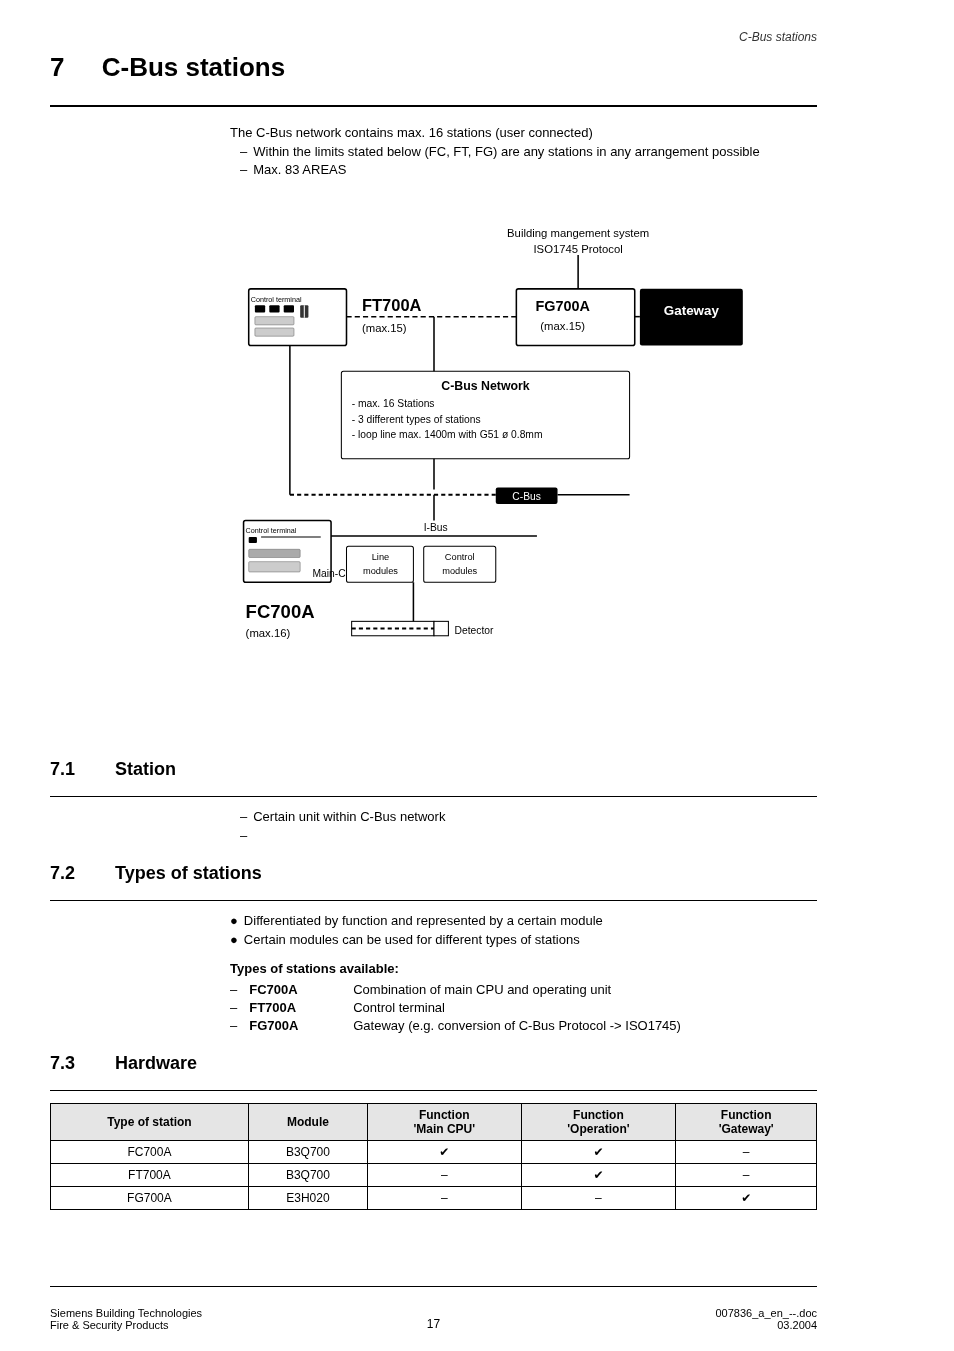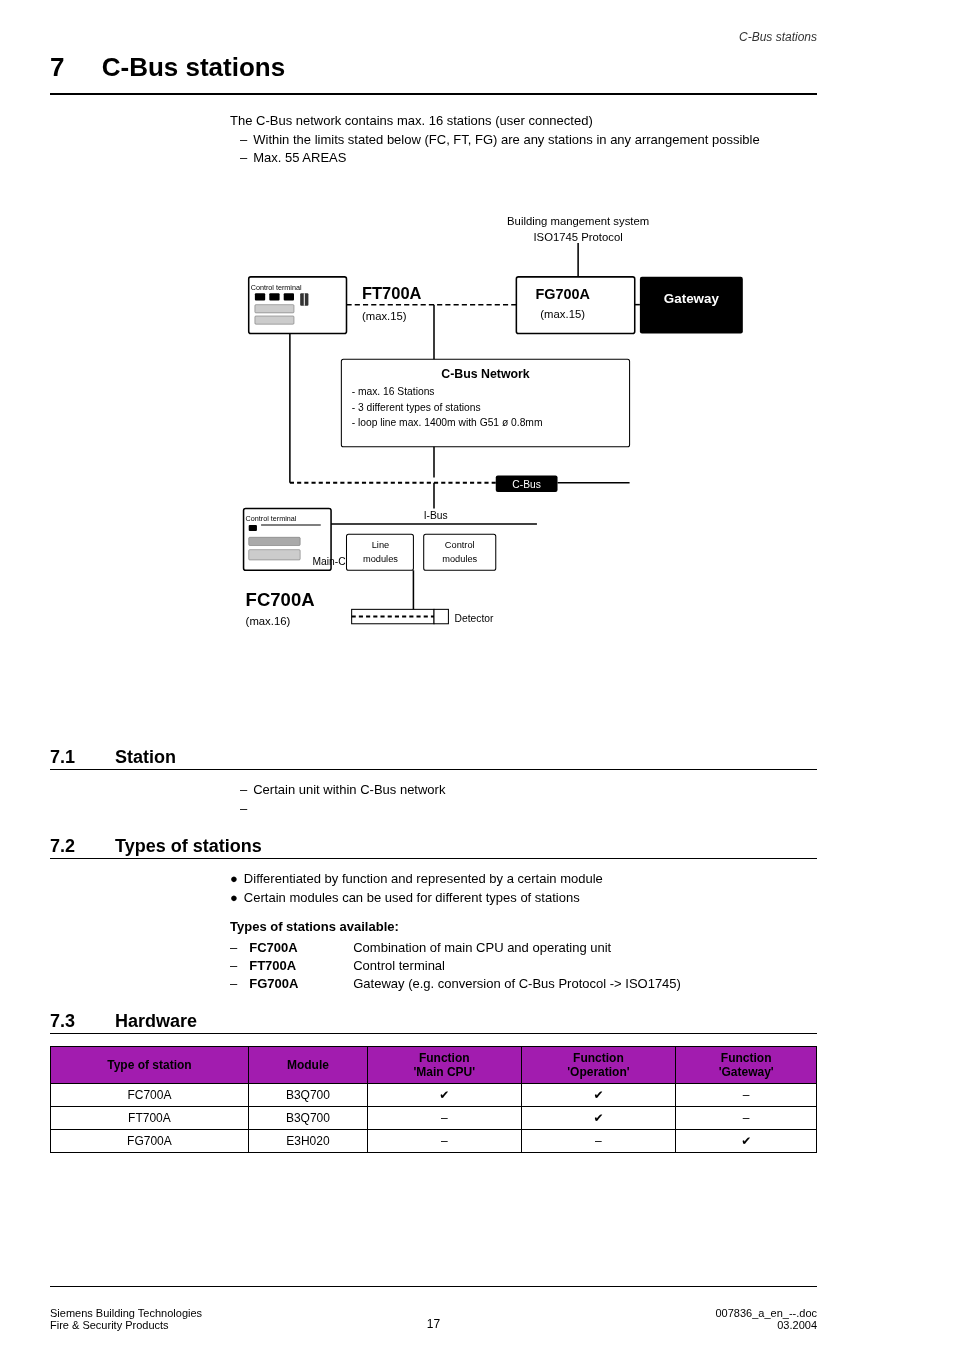--- a/index.html
+++ b/index.html
@@ -22,21 +22,21 @@
       text-align: right;
       font-style: italic;
       font-size: 12px;
       margin-bottom: 8px;
       color: #333;
     }
     .chapter-title {
       font-size: 26px;
       font-weight: bold;
       border-bottom: 2px solid #000;
-      padding-bottom: 10px;
+      padding-bottom: 22px;
       margin-bottom: 18px;
     }
     .chapter-num {
       margin-right: 30px;
     }
     .intro-section {
       margin-left: 180px;
       margin-bottom: 32px;
     }
     .intro-section p {
@@ -56,21 +56,21 @@
       width: 700px;
       margin: 0 auto 30px auto;
       height: 520px;
     }
 
     
     .section-title {
       font-size: 18px;
       font-weight: bold;
       border-bottom: 1px solid #000;
-      padding-bottom: 1px;
+      padding-bottom: 16px;
       margin-bottom: 12px;
       display: flex;
       align-items: center;
       gap: 20px;
     }
     .section-num { margin-right: 20px; }
     .section-content {
       margin-left: 180px;
       margin-bottom: 20px;
     }
@@ -91,21 +91,21 @@
       width: 100%;
       font-size: 12px;
     }
     table th, table td {
       border: 1px solid #000;
       padding: 4px 8px;
       text-align: center;
     }
     table th {
       font-weight: bold;
-      background: #a21caf;
+      background: #e5e5e5;
     }
 
     
     .footer {
       position: absolute;
       bottom: 20px;
       left: 50px;
       right: 50px;
       border-top: 1px solid #000;
       padding-top: 20px;
@@ -144,21 +144,21 @@
   </div>
 
   <div class="intro-section">
     <p>The C-Bus network contains max. 16 stations (user connected)</p>
     <div class="bullet-dash">
       <span class="dash">–</span>
       <span>Within the limits stated below (FC, FT, FG) are any stations in any arrangement possible</span>
     </div>
     <div class="bullet-dash">
       <span class="dash">–</span>
-      <span>Max. 55 AREAS</span>
+      <span>Max. 83 AREAS</span>
     </div>
   </div>
 
   <div class="diagram-container">
     <svg class="diagram-svg" viewBox="0 0 680 500" xmlns="http://www.w3.org/2000/svg">
 
       <text x="480" y="25" font-size="11" font-family="Arial" text-anchor="middle">Building mangement system</text>
       <text x="480" y="40" font-size="11" font-family="Arial" text-anchor="middle">ISO1745 Protocol</text>
 
       <line x1="480" y1="42" x2="480" y2="75" stroke="#000" stroke-width="1.5"></line>

